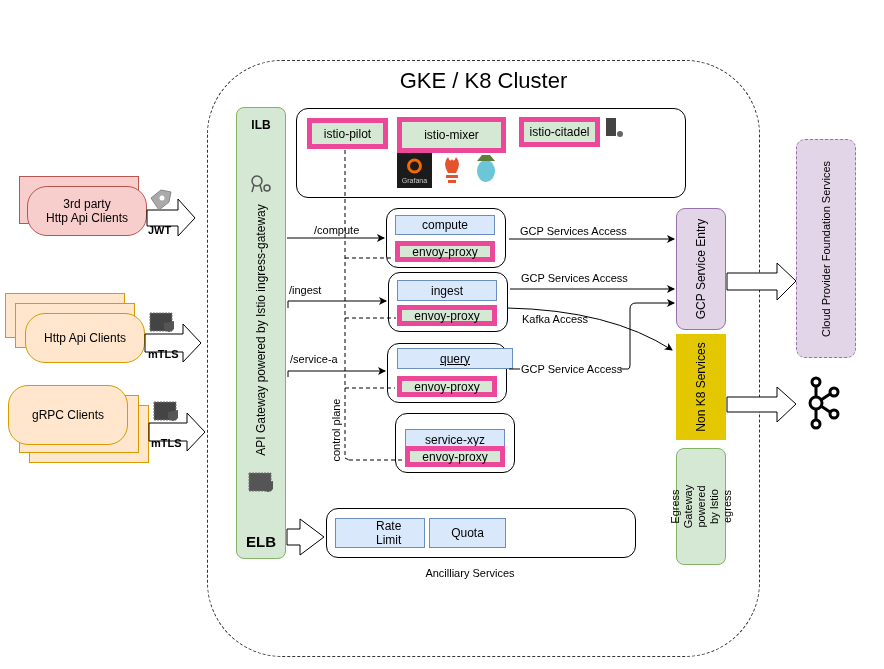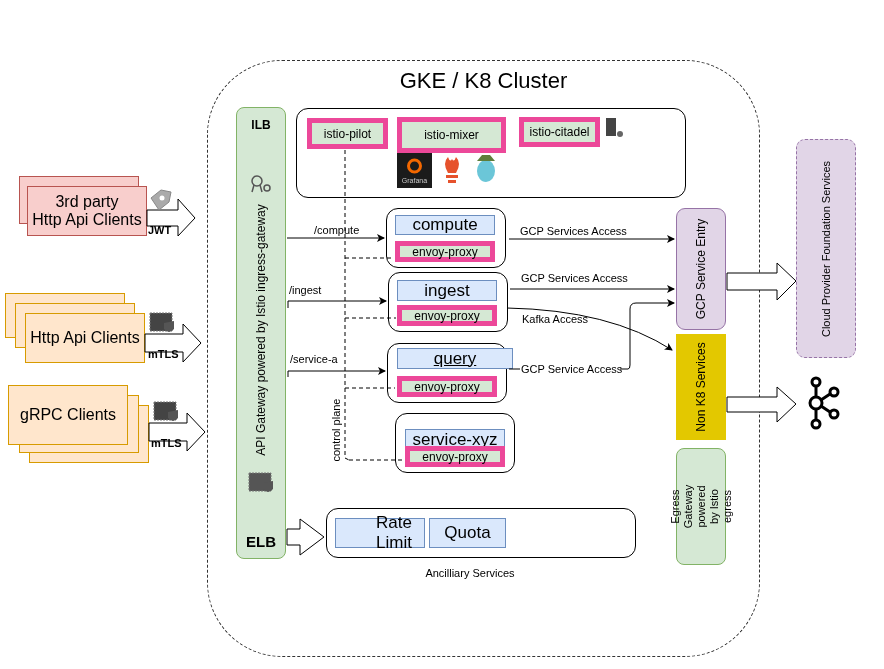--- a/index.html
+++ b/index.html
@@ -8,25 +8,25 @@
   .abs { position:absolute; box-sizing:border-box; }
   .cluster { left:207px; top:60px; width:553px; height:597px; border:1.3px dashed #333;
              border-radius:75px; }
   .title { left:207px; top:68px; width:553px; text-align:center; font-size:22px; }
   .gw { left:236px; top:107px; width:50px; height:452px; background:#d5e8d4; border:1px solid #82b366;
         border-radius:8px; }
   .rounded { border:1px solid #000; border-radius:12px; background:#fff; }
   .green { background:#d5e8d4; border:5px solid #ec4899; display:flex; align-items:center;
            justify-content:center; font-size:12px; }
   .blue { background:#dae8fc; border:1px solid #6c8ebf; display:flex; align-items:center;
-          justify-content:center; font-size:17px; }
+          justify-content:center; font-size:12px; }
   .lbl { font-size:11px; white-space:nowrap; }
   .vert { display:flex; align-items:center; justify-content:center; }
   .vert span { transform:rotate(-90deg); white-space:nowrap; display:block; text-align:center; }
-  .client { display:flex; align-items:center; justify-content:center; text-align:center; font-size:16px; }
+  .client { display:flex; align-items:center; justify-content:center; text-align:center; font-size:12px;border-radius:20px; }
   .pink { background:#f8cecc; border:1px solid #b85450; }
   .orange { background:#ffe6cc; border:1px solid #d79b00; }
   svg.overlay { position:absolute; left:0; top:0; }
 </style>
 </head>
 <body>
 
 <div class="abs cluster"></div>
 <div class="abs title">GKE / K8 Cluster</div>
 

